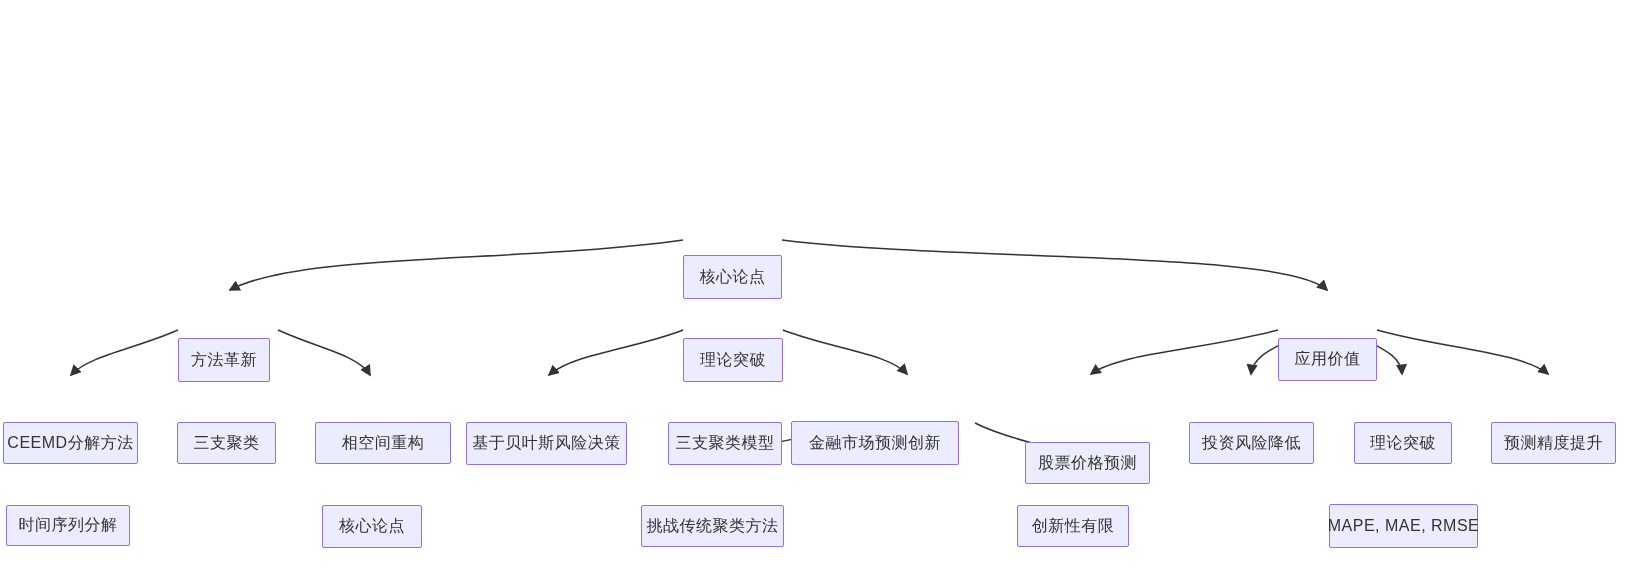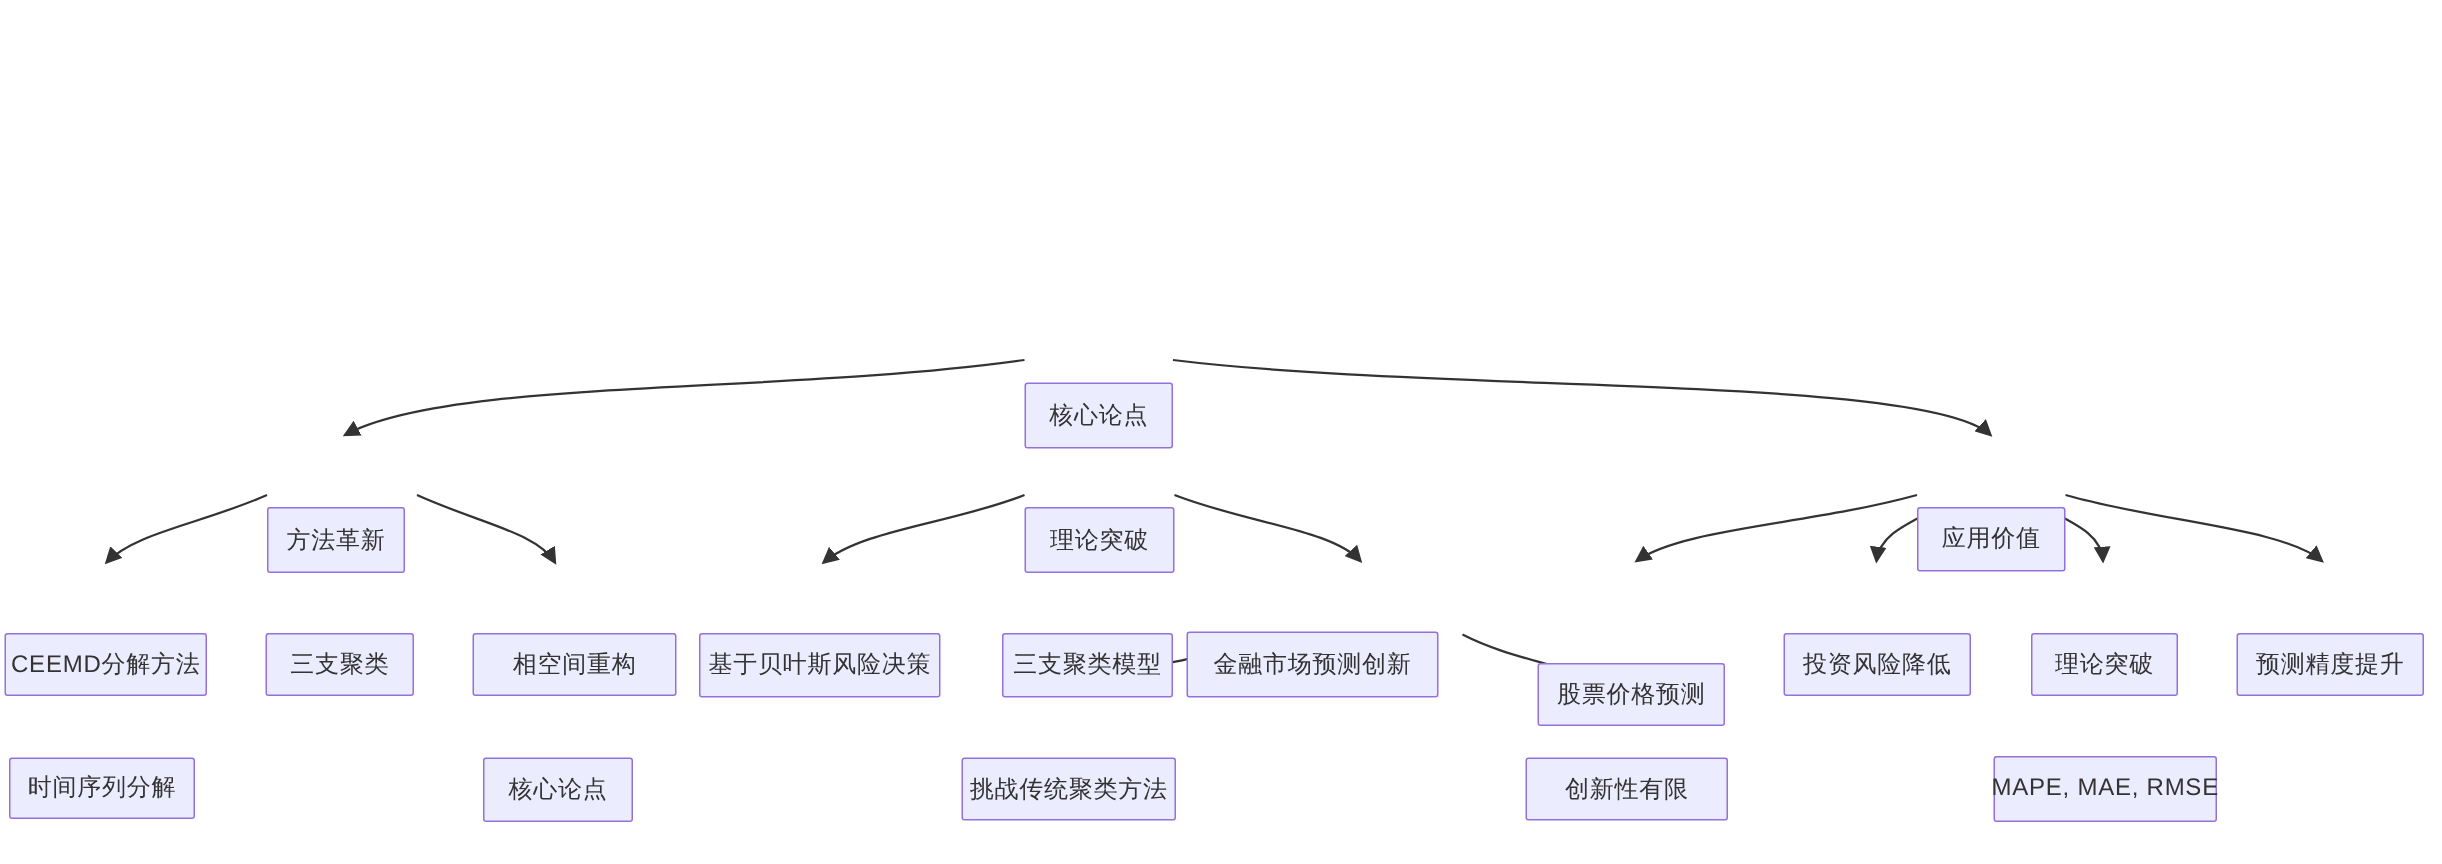--- a/index.html
+++ b/index.html
@@ -87,16 +87,16 @@
   <div class="node" style="left:668px; top:380px; width:114px; height:43px">三支聚类模型</div>
   <div class="node" style="left:791px; top:379px; width:168px; height:44px">金融市场预测创新</div>
   <div class="node" style="left:1025px; top:400px; width:125px; height:42px">股票价格预测</div>
   <div class="node" style="left:1189px; top:380px; width:125px; height:42px">投资风险降低</div>
   <div class="node" style="left:1354px; top:380px; width:98px; height:42px">理论突破</div>
   <div class="node" style="left:1491px; top:380px; width:125px; height:42px">预测精度提升</div>
 
   <div class="node" style="left:6px; top:463px; width:124px; height:41px">时间序列分解</div>
   <div class="node" style="left:322px; top:463px; width:100px; height:43px">核心论点</div>
   <div class="node" style="left:641px; top:463px; width:143px; height:42px">挑战传统聚类方法</div>
-  <div class="node" style="left:1017px; top:463px; width:135px; height:42px">创新性有限</div>
+  <div class="node" style="left:1017px; top:463px; width:112px; height:42px">创新性有限</div>
   <div class="node" style="left:1329px; top:462px; width:149px; height:44px">MAPE, MAE, RMSE</div>
 
 </div>
 
 </body></html>

